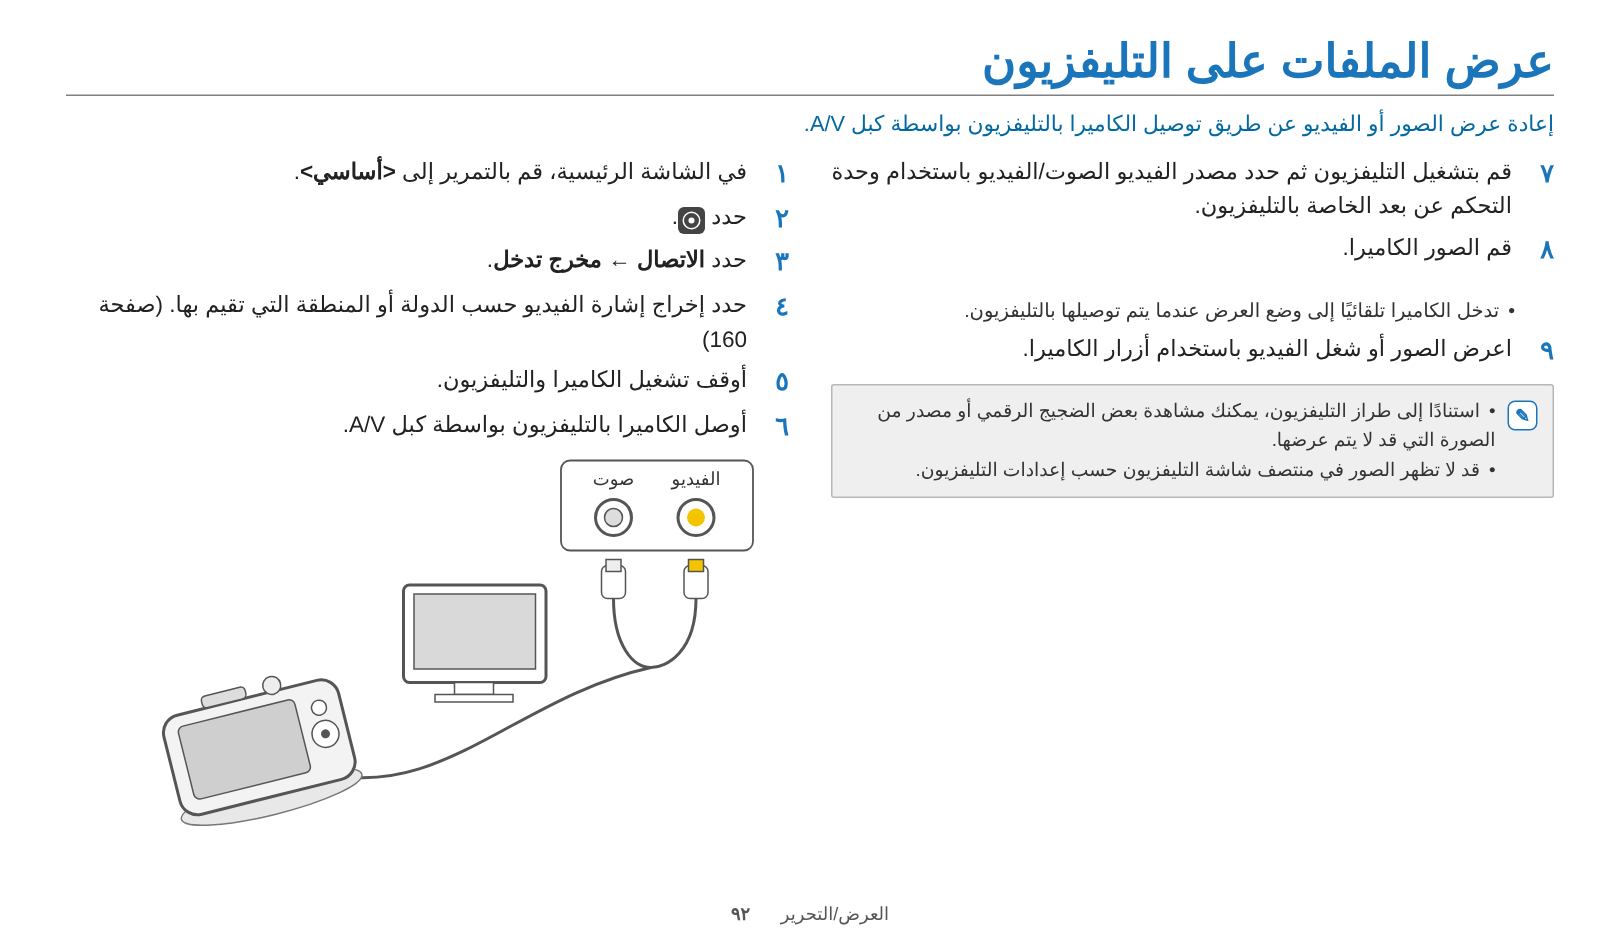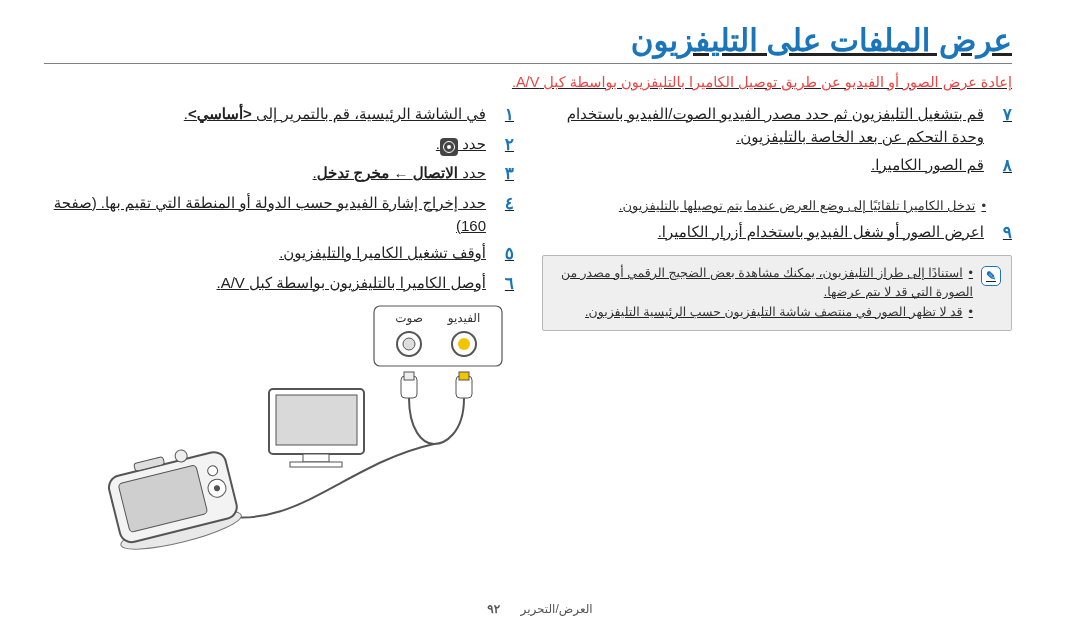--- a/index.html
+++ b/index.html
@@ -1,40 +1,39 @@
 <!DOCTYPE html>
 <html dir="rtl" lang="ar"><head>
 <meta charset="utf-8">
 <style>
   * { margin: 0; padding: 0; box-sizing: border-box; }
   html, body { width: 1080px; height: 630px; background: #fff; font-family: "Segoe UI", Tahoma, Arial, sans-serif; color: #222; }
   .page {
     position: relative;
     width: 1080px;
     height: 630px;
-    padding: 22px 68px 0 44px;
-    text-decoration: underline;
+    padding: 22px 44px 0 44px;
   }
   .title {
     text-align: right;
     font-size: 31px;
     font-weight: 700;
     color: #1b75bb;
     margin-bottom: 4px;
   }
   .rule {
     height: 1px;
     background: #808080;
     width: 100%;
     margin-bottom: 10px;
   }
   .intro {
     text-align: right;
     font-size: 14.5px;
-    color: #ef4444;
+    color: #0369a1;
   }
   .columns {
     display: flex;
     flex-direction: row-reverse;
     gap: 28px;
     margin-top: 8px;
   }
   .col {
     width: 50%;
   }
@@ -258,21 +257,21 @@
 
       <div class="step">
         <span class="num">٩</span>
         <span class="txt">اعرض الصور أو شغل الفيديو باستخدام أزرار الكاميرا.</span>
       </div>
 
       <div class="note-box">
         <div class="note-icon">✎</div>
         <div class="note-list">
           <div class="note-item">استنادًا إلى طراز التليفزيون، يمكنك مشاهدة بعض الضجيج الرقمي أو مصدر من الصورة التي قد لا يتم عرضها.</div>
-          <div class="note-item">قد لا تظهر الصور في منتصف شاشة التليفزيون حسب الرئيسية التليفزيون.</div>
+          <div class="note-item">قد لا تظهر الصور في منتصف شاشة التليفزيون حسب إعدادات التليفزيون.</div>
         </div>
       </div>
 
     </div>
 
   </div>
 
   <div class="footer">
     <span>العرض/التحرير</span>
     <span class="pg">٩٢</span>

